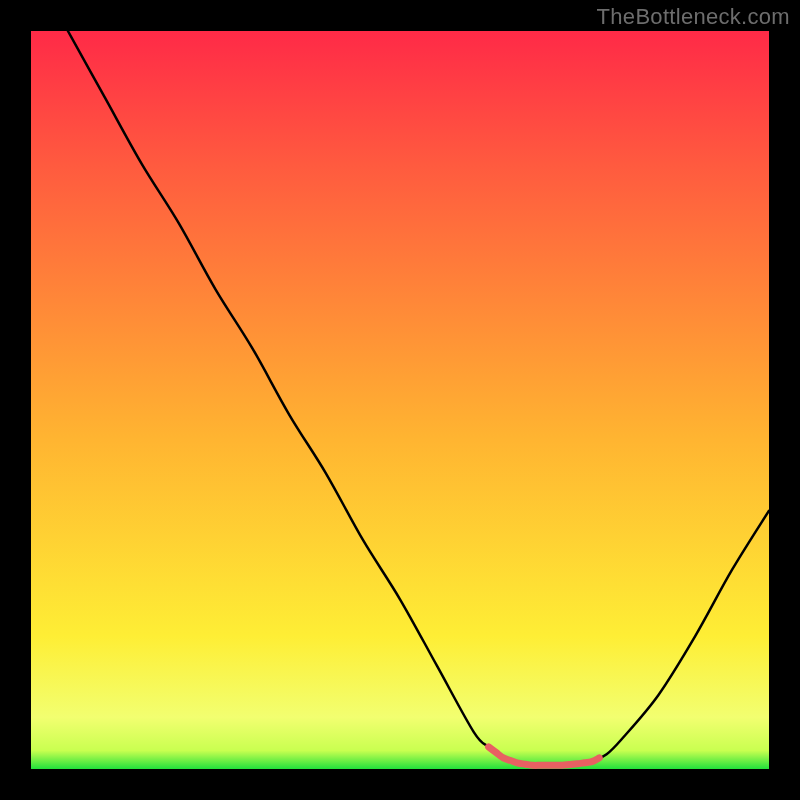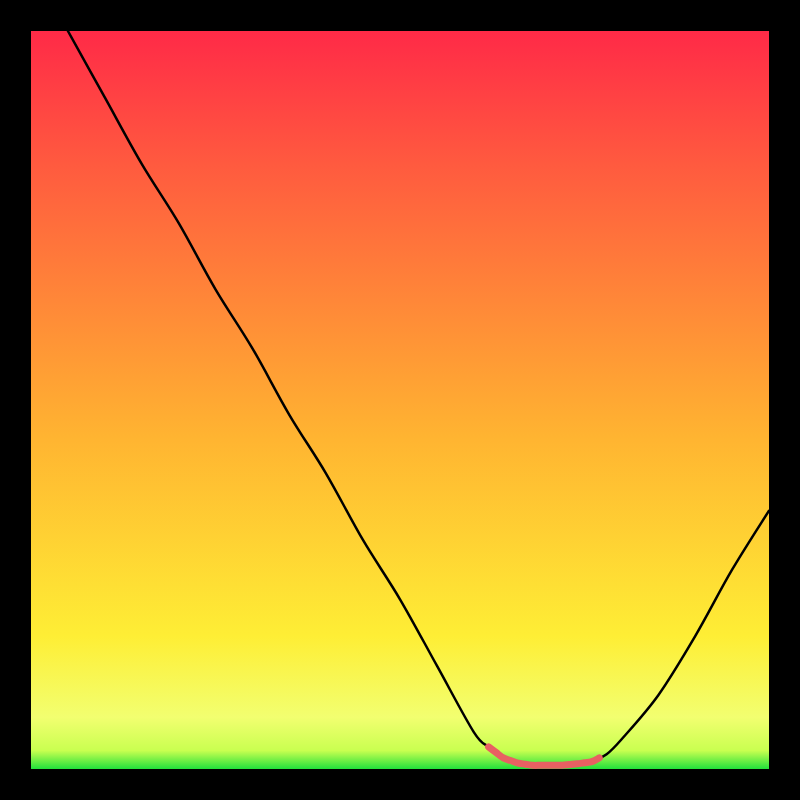--- a/index.html
+++ b/index.html
@@ -35,20 +35,21 @@
     width: 738px;
     height: 738px;
     background: #000;
   }
 </style>
 </head>
 <body>
 
 <div class="frame">
 
+  <div class="watermark">TheBottleneck.com</div>
 
   <svg class="plot" viewBox="0 0 738 738" preserveAspectRatio="none">
     <defs>
       <linearGradient id="bgGrad" x1="0" y1="0" x2="0" y2="1">
         <stop offset="0" stop-color="#ff2a47"></stop>
         <stop offset="0.18" stop-color="#ff5a3f"></stop>
         <stop offset="0.55" stop-color="#ffb431"></stop>
         <stop offset="0.82" stop-color="#feee35"></stop>
         <stop offset="0.93" stop-color="#f2ff70"></stop>
         <stop offset="0.975" stop-color="#c9ff50"></stop>

